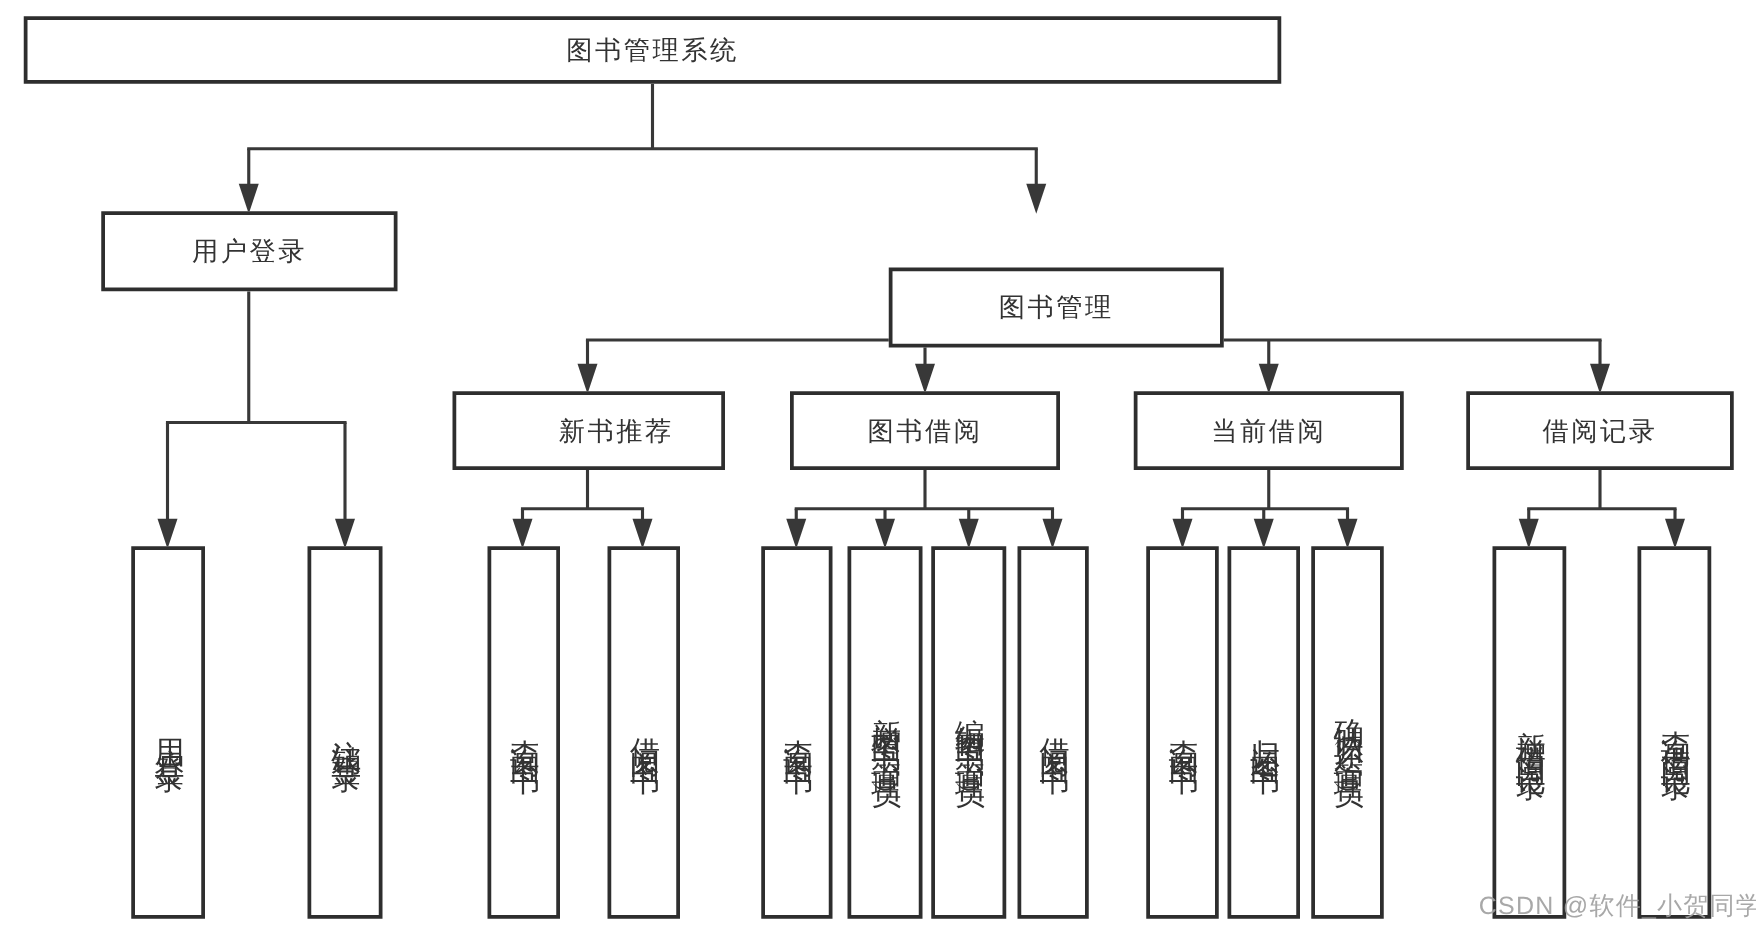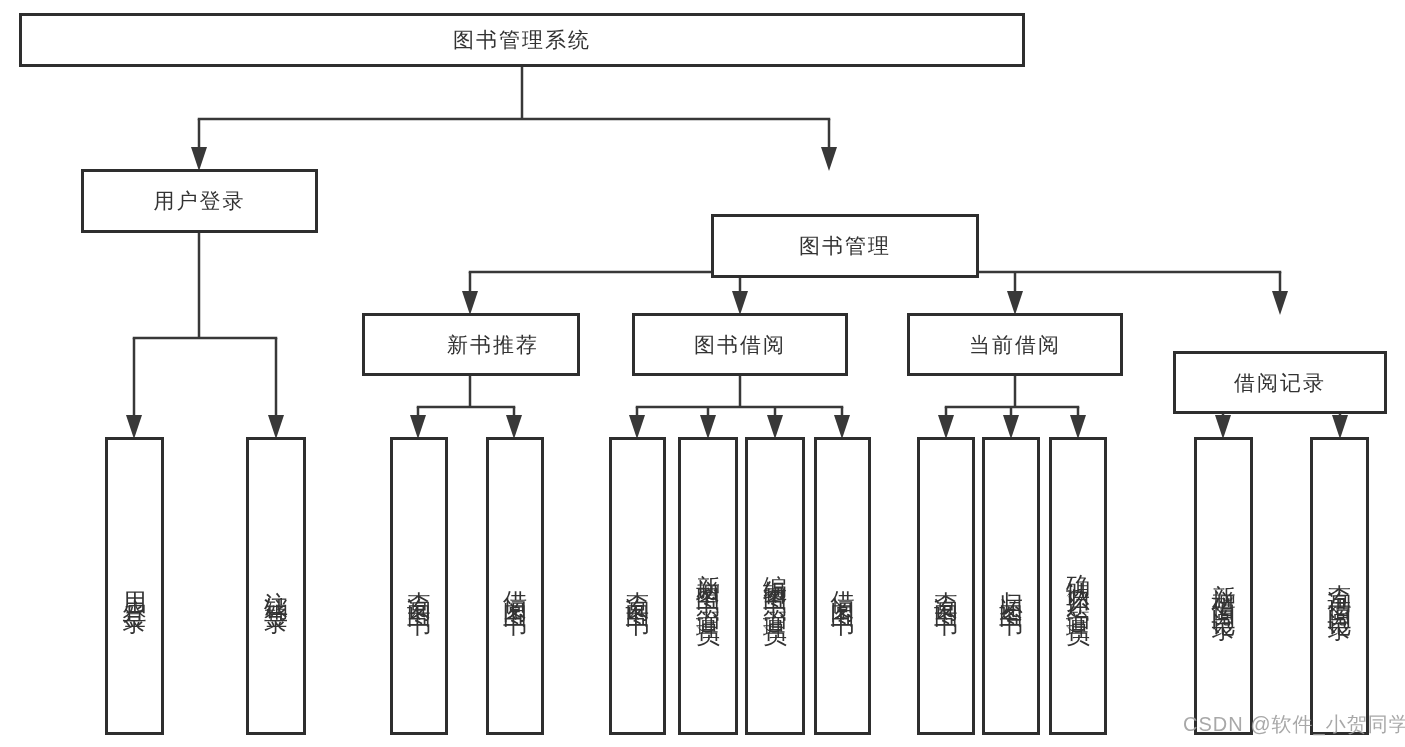--- a/index.html
+++ b/index.html
@@ -144,21 +144,21 @@
 
   <div class="node h" style="left:362px; top:313px; width:218px; height:63px;padding-left:44px;">
     <span>新书推荐</span>
   </div>
   <div class="node h" style="left:632px; top:313px; width:216px; height:63px;">
     <span>图书借阅</span>
   </div>
   <div class="node h" style="left:907px; top:313px; width:216px; height:63px;">
     <span>当前借阅</span>
   </div>
-  <div class="node h" style="left:1173px; top:313px; width:214px; height:63px;margin-top:38px;">
+  <div class="node h" style="left:1173px; top:313px; width:214px; height:63px;">
     <span>借阅记录</span>
   </div>
 
   <div class="leaf" style="left:105px; width:59px;">
     <span>用户登录</span>
   </div>
   <div class="leaf" style="left:246px; width:60px;">
     <span>注销登录</span>
   </div>
 

